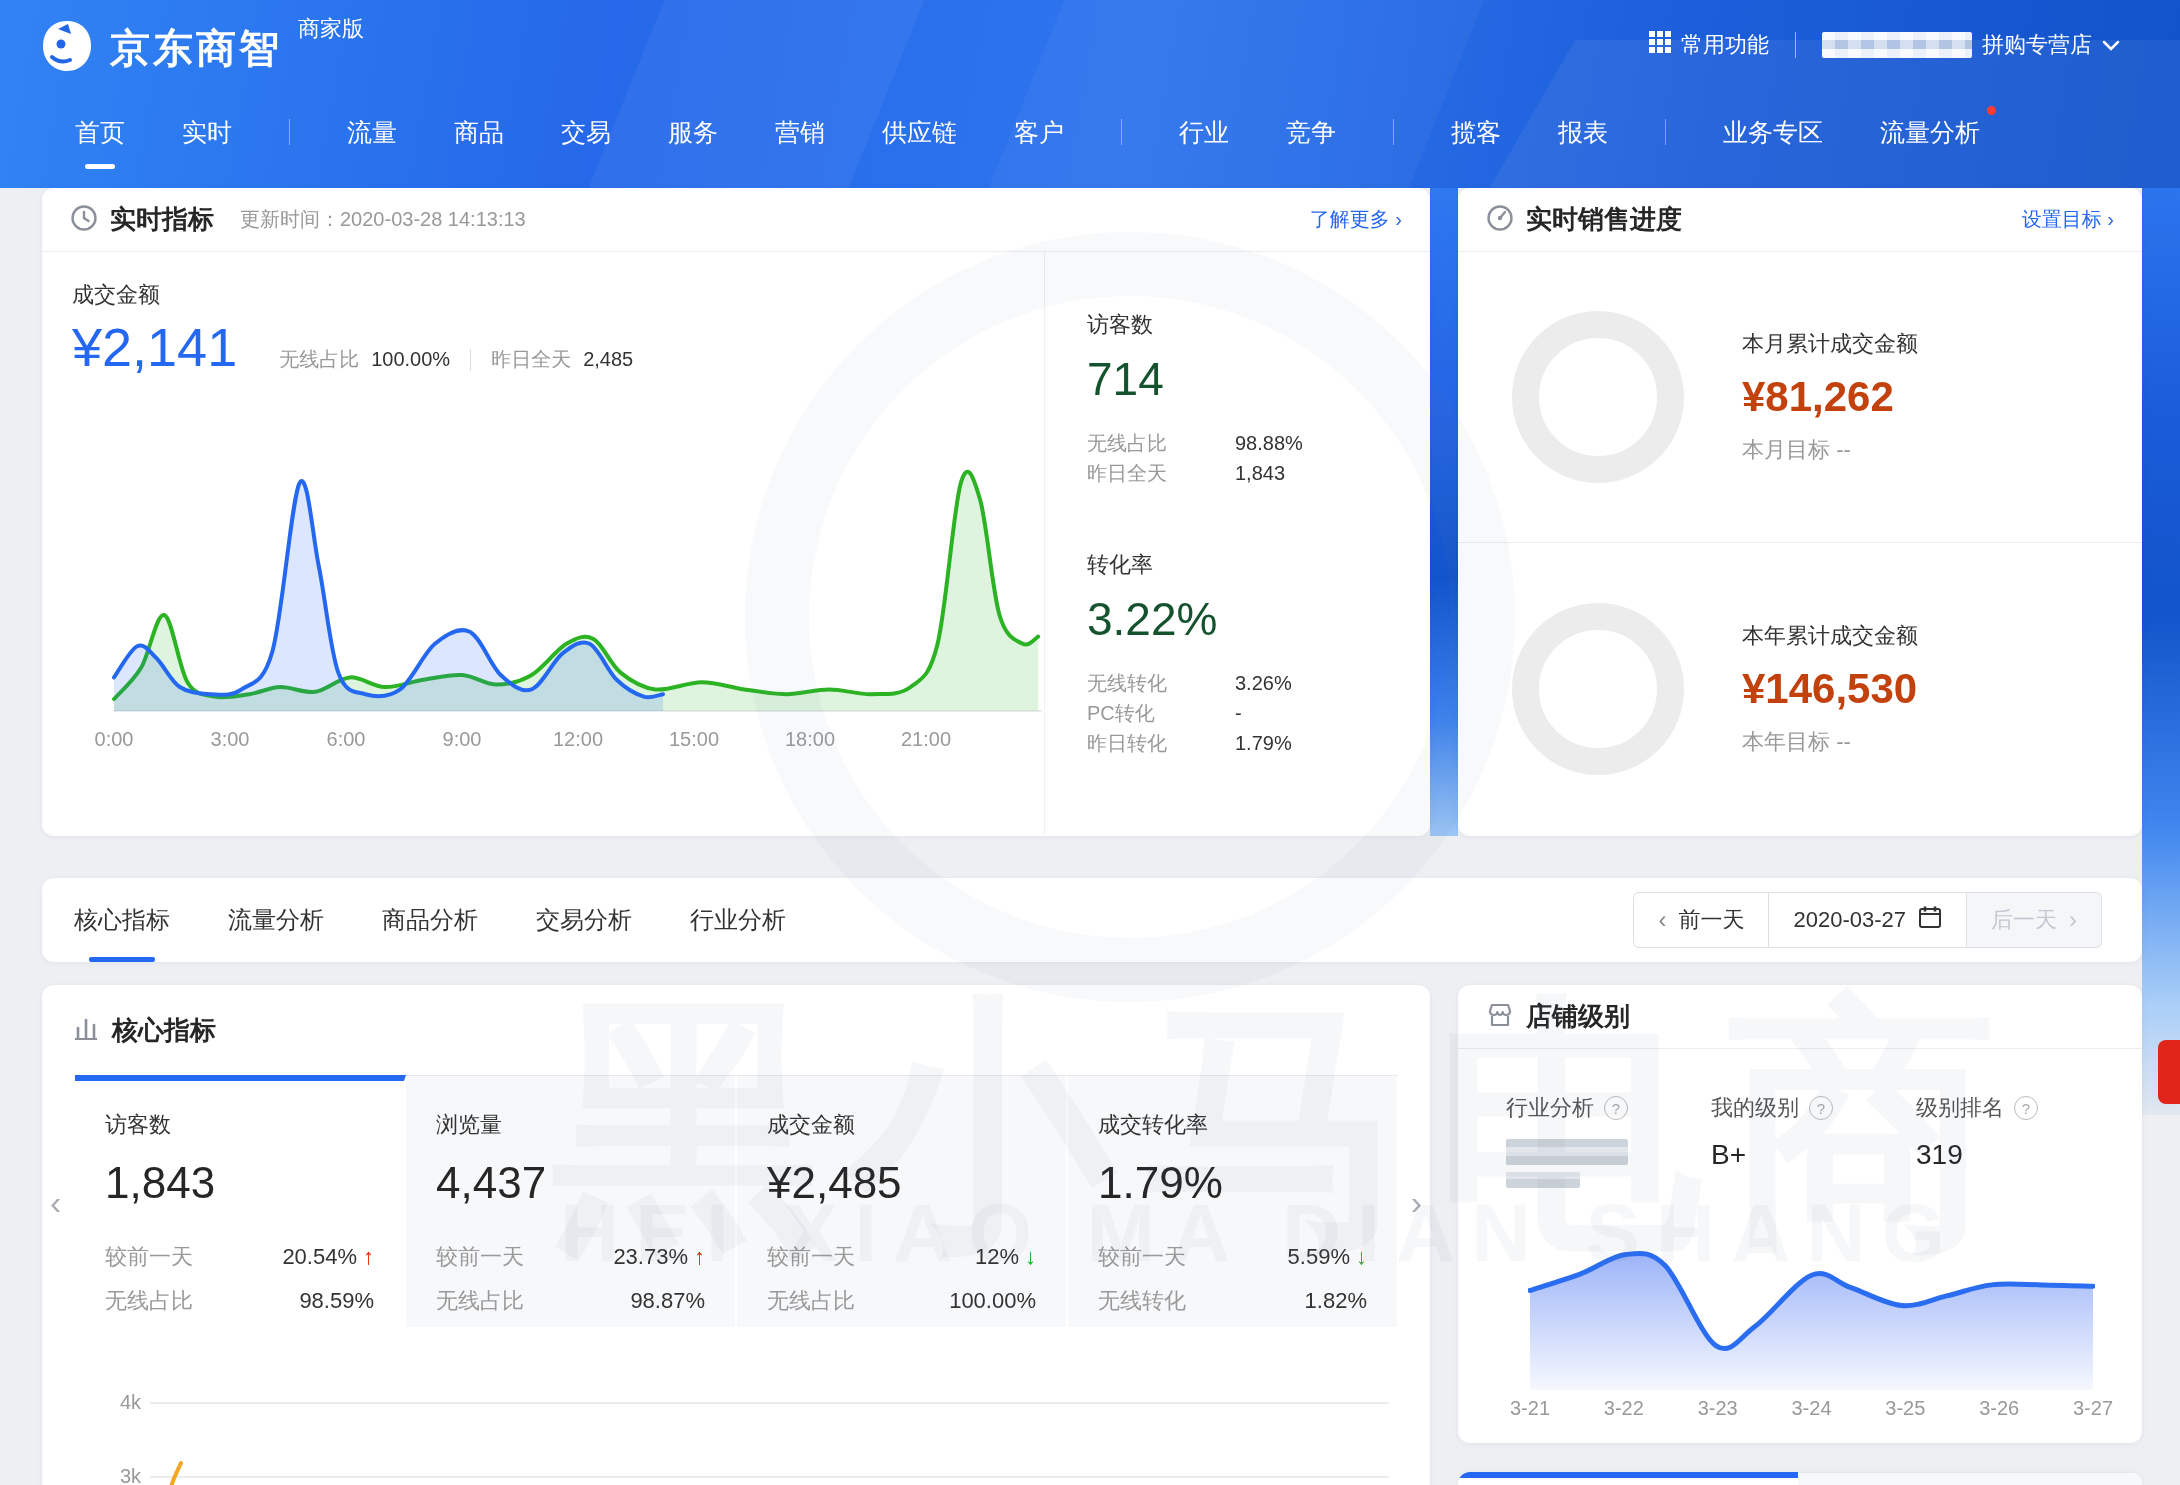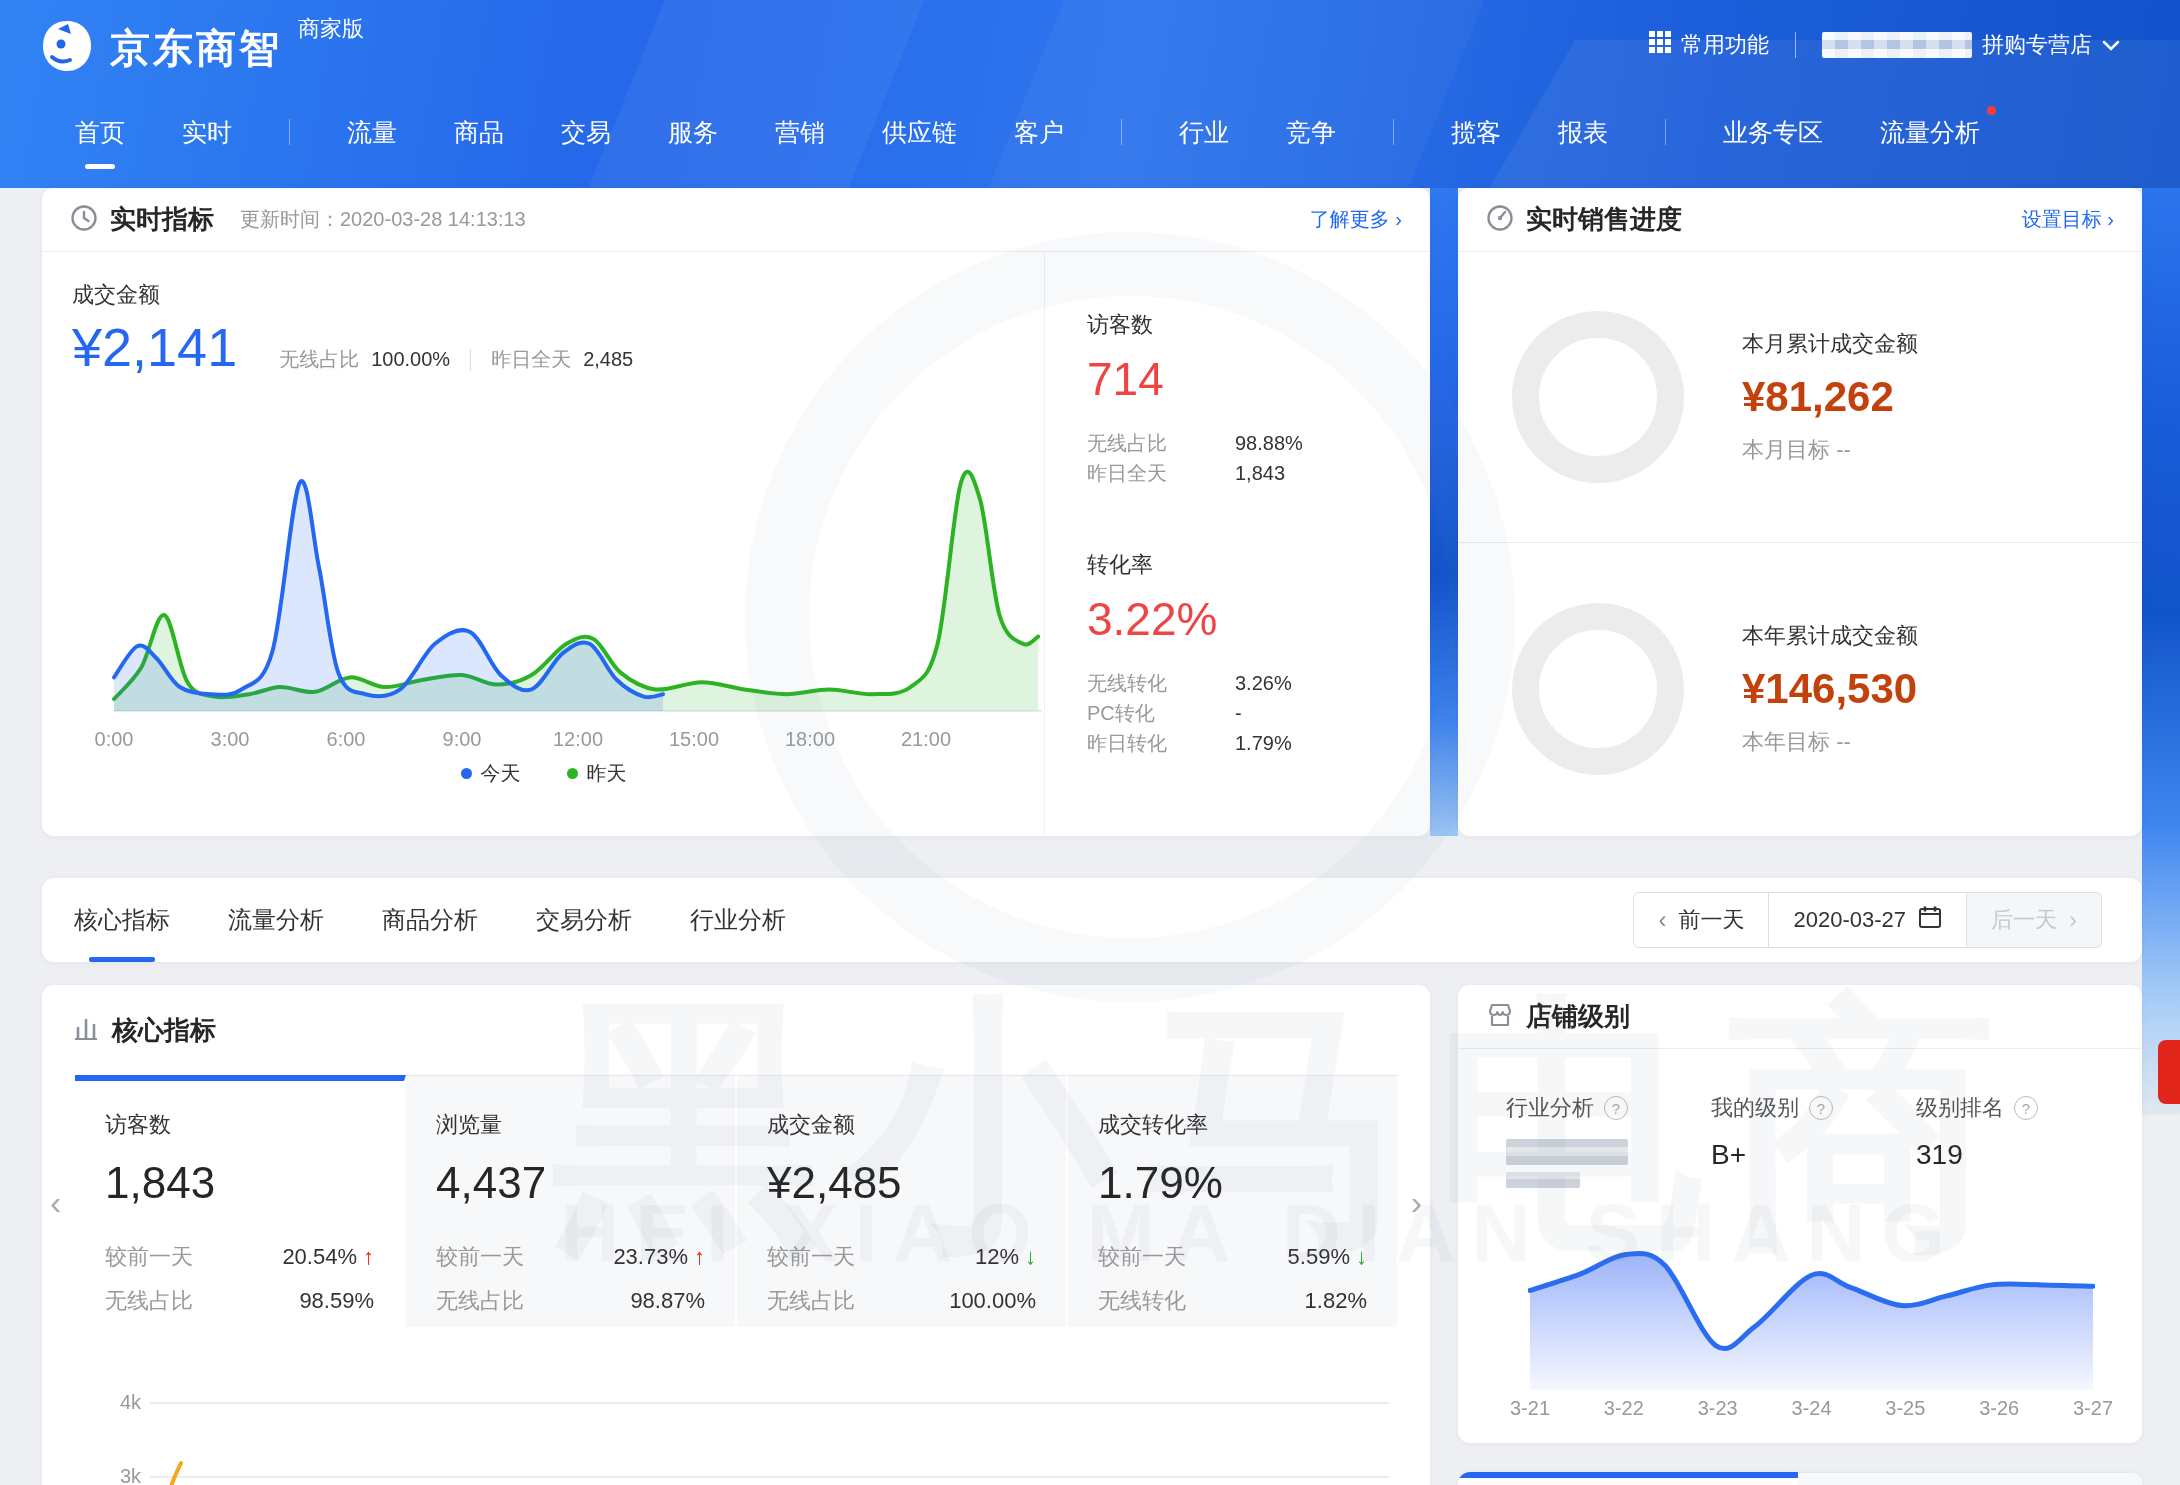--- a/index.html
+++ b/index.html
@@ -56,21 +56,21 @@
   .gmv-sub { display:flex; align-items:baseline; margin-left:42px; font-size:20px; }
   .sub-k { color:#999; } .sub-v { color:#333; margin-left:12px; }
   .sub-div { width:1px; height:22px; background:#ddd; margin:0 20px; align-self:center; }
   #rt-svg { position:absolute; left:0; top:0; width:1003px; height:583px; }
   .rt-tick { position:absolute; top:476px; transform:translateX(-50%); font-size:20px; color:#999; }
   .rt-legend { position:absolute; left:0; top:508px; width:1003px; display:flex; justify-content:center; gap:46px; }
   .lg-item { display:flex; align-items:center; gap:9px; font-size:20px; color:#333; }
   .lg-dot { width:11px; height:11px; border-radius:50%; }
   .rt-right { position:absolute; left:1003px; top:0; right:0; bottom:0; padding:58px 0 0 42px; }
   .stat-label { font-size:22px; color:#333; }
-  .stat-value { font-size:46px; color:#ef4444; margin:12px 0 22px; }
+  .stat-value { font-size:46px; color:#14532d; margin:12px 0 22px; }
   .kv { display:flex; font-size:20px; line-height:30px; }
   .kv .k { color:#999; width:118px; } .kv .v { color:#333; margin-left:30px; }
   .blk2 { margin-top:62px; }
 
   #card-sp { left:1458px; top:188px; width:684px; height:648px; }
   .sp-sec { height:291px; display:flex; align-items:center; padding:0 30px; }
   .sp-sec.first { border-bottom:1px solid #ededf0; }
   .ring { width:172px; height:172px; border:27px solid #ececec; border-radius:50%; margin-left:24px; flex:none; }
   .sp-txt { margin-left:58px; }
   .sp-label { font-size:22px; color:#333; }
@@ -244,30 +244,20 @@
         <div id="rt-ticks">
             <span class="rt-tick" style="left: 72px;">0:00</span>
             <span class="rt-tick" style="left: 188px;">3:00</span>
             <span class="rt-tick" style="left: 304px;">6:00</span>
             <span class="rt-tick" style="left: 420px;">9:00</span>
             <span class="rt-tick" style="left: 536px;">12:00</span>
             <span class="rt-tick" style="left: 652px;">15:00</span>
             <span class="rt-tick" style="left: 768px;">18:00</span>
             <span class="rt-tick" style="left: 884px;">21:00</span>
           </div>
-        <div class="rt-legend">
-          <span class="lg-item">
-              <span class="lg-dot" id="dot-today" style="background: rgb(36, 104, 242);"></span>
-              <span>今天</span>
-            </span>
-          <span class="lg-item">
-              <span class="lg-dot" id="dot-yest" style="background: rgb(43, 179, 36);"></span>
-              <span>昨天</span>
-            </span>
-        </div>
       </div>
       <div class="rt-right">
         <div class="stat-label">访客数</div>
         <div class="stat-value">714</div>
         <div class="kv">
             <span class="k">无线占比</span>
             <span class="v">98.88%</span>
           </div>
         <div class="kv">
             <span class="k">昨日全天</span>

